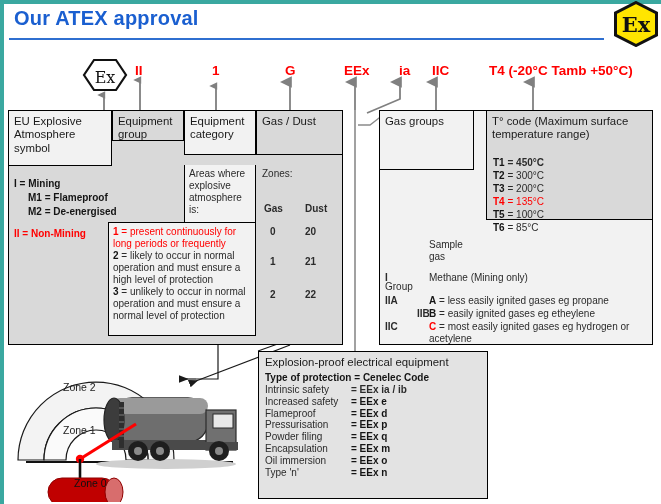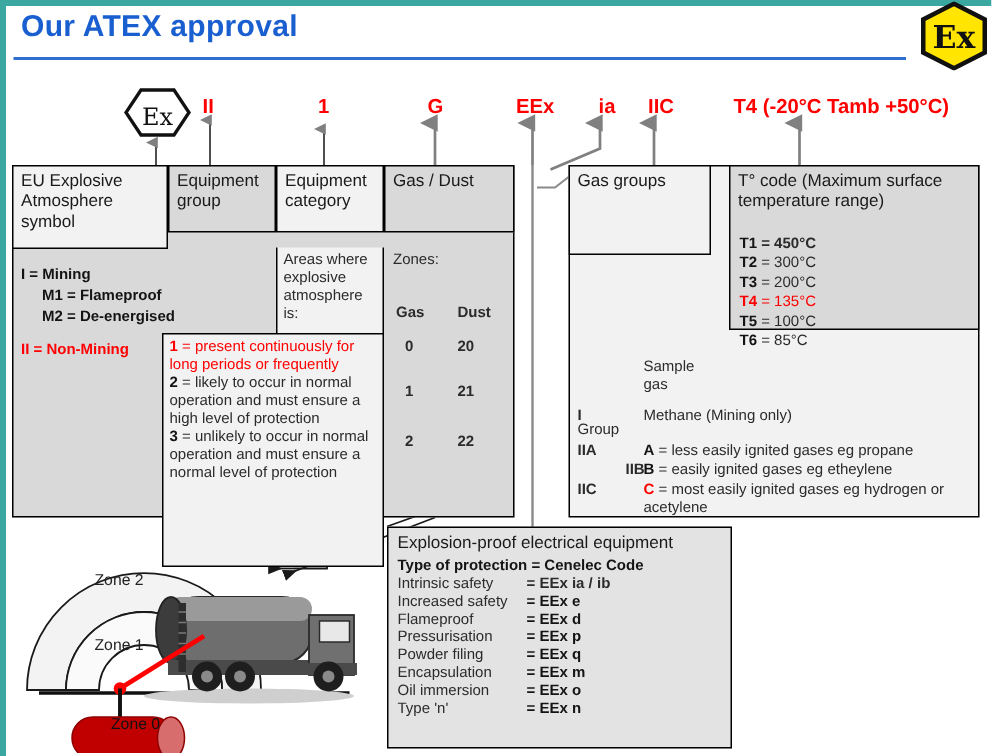--- a/index.html
+++ b/index.html
@@ -127,21 +127,21 @@
 
     <line x1="258" y1="351" x2="300" y2="336" stroke="#1a1a1a" stroke-width="1.1"></line>
   </svg>
 
   <div class="tbl" style="left:8px;top:110px;width:335px;height:235px;background:#d9d9d9;"></div>
   <div class="tbl" style="left:379px;top:110px;width:274px;height:235px;background:#f2f2f2;"></div>
 
   <div class="cellbox lt" style="left:8px;top:110px;width:104px;height:56px;">
     <div class="hdr">EU Explosive Atmosphere symbol</div>
   </div>
-  <div class="cellbox dk" style="left:112px;top:110px;width:72px;height:45px;">
+  <div class="cellbox dk" style="left:112px;top:110px;width:72px;height:31px;">
     <div class="hdr">Equipment group</div>
   </div>
   <div class="cellbox lt" style="left:184px;top:110px;width:72px;height:45px;">
     <div class="hdr">Equipment category</div>
   </div>
   <div class="cellbox dk" style="left:256px;top:110px;width:87px;height:45px;">
     <div class="hdr">Gas / Dust</div>
   </div>
   <div class="cellbox lt" style="left:379px;top:110px;width:95px;height:60px;">
     <div class="hdr">Gas groups</div>
@@ -160,21 +160,21 @@
     <span class="b blk">M2 = De-energised</span>
   </div>
   <div class="kv" style="left:14px;top:228px;">
     <span class="b red">II = Non-Mining</span>
   </div>
 
   <div class="cellbox lt" style="left:184px;top:165px;width:72px;height:58px;border-top:none;">
     <div class="body-txt" style="padding:3px 4px;">Areas where explosive atmosphere is:</div>
   </div>
 
-  <div class="cellbox lt" style="left:108px;top:222px;width:148px;height:156px;">
+  <div class="cellbox lt" style="left:108px;top:222px;width:148px;height:114px;">
     <div class="body-txt" style="padding:3px 4px;">
       <div>
         <span class="b red">1</span><span class="red"> = present continuously for long periods or frequently</span>
       </div>
       <div>
         <span class="b blk">2</span><span> = likely to occur in normal operation and must ensure a high level of protection</span>
       </div>
       <div>
         <span class="b blk">3</span><span> = unlikely to occur in normal operation and must ensure a normal level of protection</span>
       </div>

